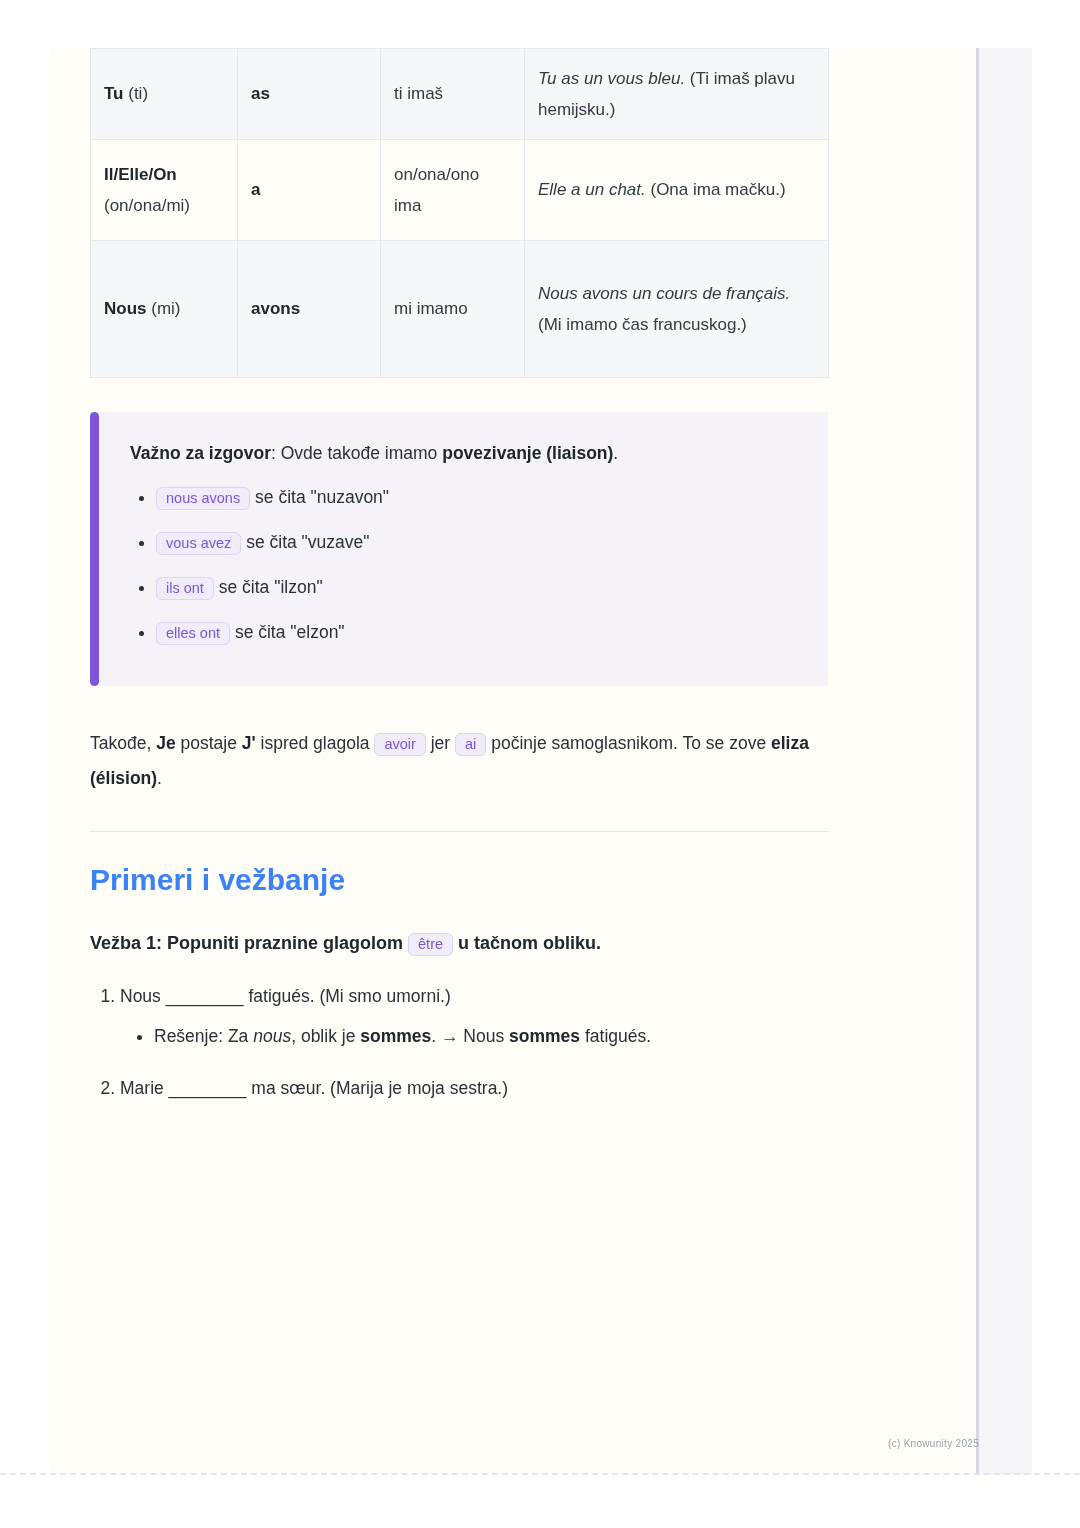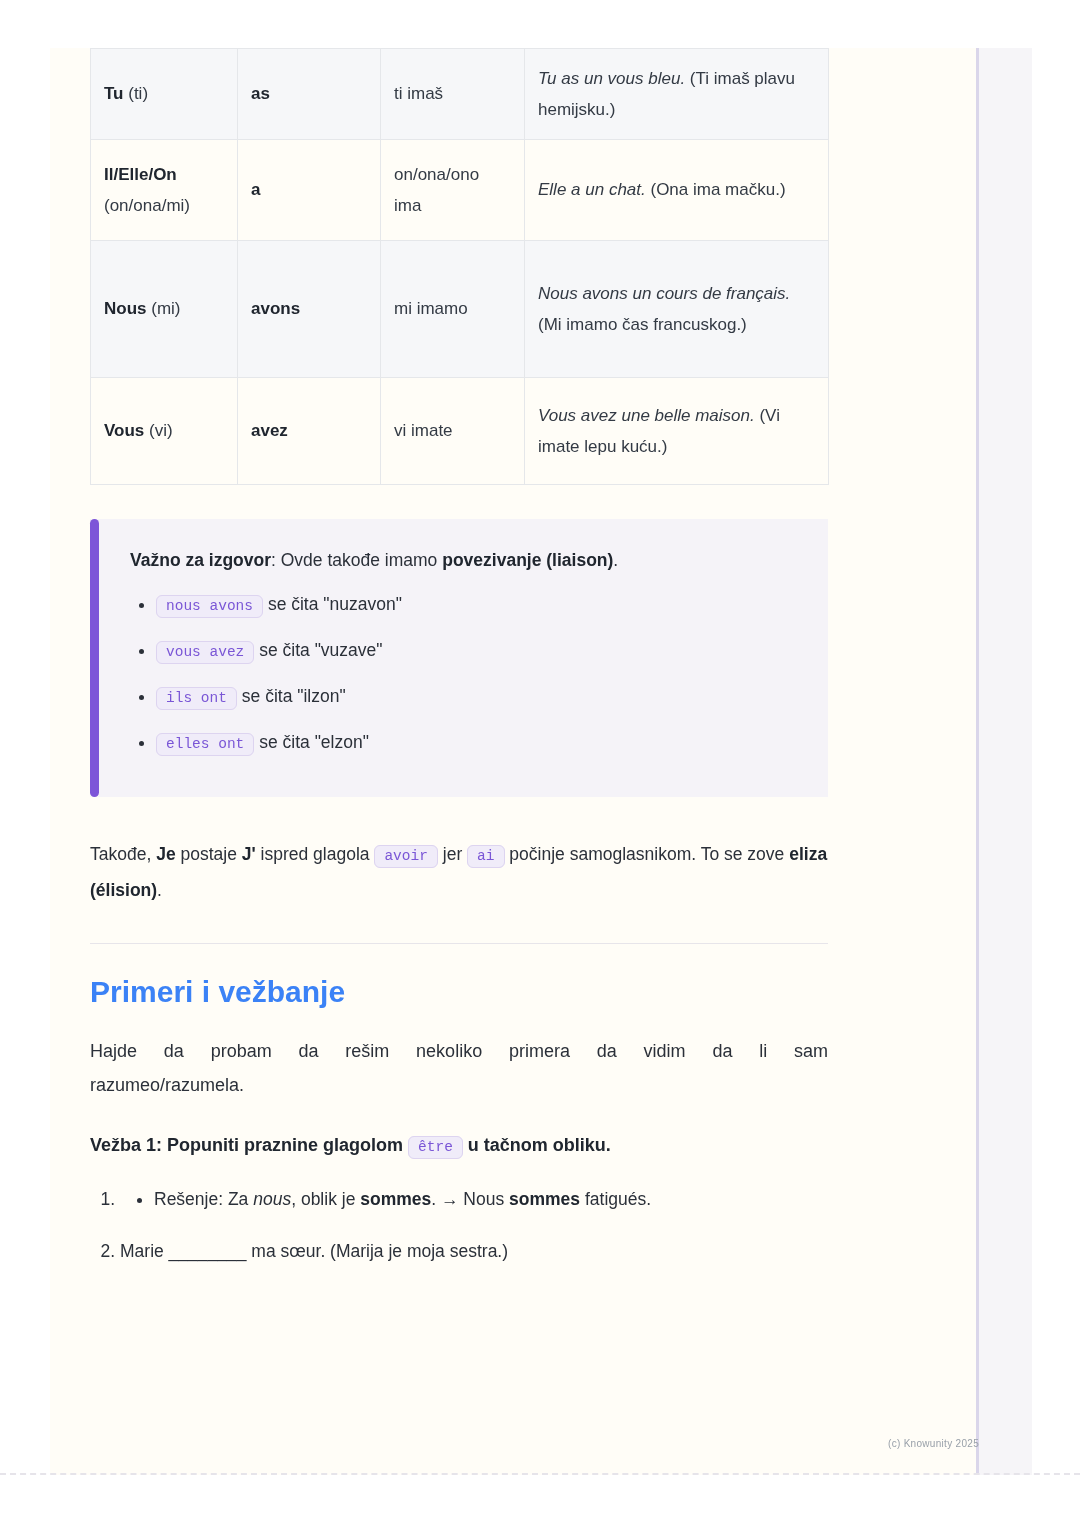--- a/index.html
+++ b/index.html
@@ -36,21 +36,21 @@
   table.conjugation tr:nth-child(odd) td{background:#f6f7f9;}
   table.conjugation tr:nth-child(1){height:91px;}
   table.conjugation tr:nth-child(2){height:101px;}
   table.conjugation tr:nth-child(3){height:137px;}
   table.conjugation tr:nth-child(4){height:107px;}
   table.conjugation tr:nth-child(5){height:102px;}
   
   .seg-b{font-weight:bold;color:#20262f;}
   .seg-i{font-style:italic;}
   .seg-c{
-    font-family:Liberation Mono, monospace;
+    font-family:Liberation Sans, sans-serif;
     font-size:14.5px;
     color:#7a56d6;
     background:#f0ecf9;
     border:1px solid #ddd4f0;
     border-radius:6px;
     padding:2px 9px 3px;
     white-space:nowrap;
   }
   
   .callout{
@@ -135,52 +135,46 @@
           <td><span class="seg-b">a</span></td>
           <td><span>on/ona/ono ima</span></td>
           <td><span class="seg-i">Elle a un chat.</span><span> (Ona ima mačku.)</span></td>
         </tr>
         <tr>
           <td><span class="seg-b">Nous</span><span> (mi)</span></td>
           <td><span class="seg-b">avons</span></td>
           <td><span>mi imamo</span></td>
           <td><span class="seg-i">Nous avons un cours de français.</span><span> (Mi imamo čas francuskog.)</span></td>
         </tr>
-        <tr>
-          <td><span class="seg-b">Vous</span><span> (vi)</span></td>
-          <td><span class="seg-b">avez</span></td>
-          <td><span>vi imate</span></td>
-          <td><span class="seg-i">Vous avez une belle maison.</span><span> (Vi imate lepu kuću.)</span></td>
-        </tr>
       </tbody>
     </table>
 
     <div class="callout">
       <span class="bar"></span>
       <div><span class="seg-b">Važno za izgovor</span><span>: Ovde takođe imamo </span><span class="seg-b">povezivanje (liaison)</span><span>.</span></div>
       <ul>
         <li><span class="seg-c">nous avons</span><span> se čita "nuzavon"</span></li>
         <li><span class="seg-c">vous avez</span><span> se čita "vuzave"</span></li>
         <li><span class="seg-c">ils ont</span><span> se čita "ilzon"</span></li>
         <li><span class="seg-c">elles ont</span><span> se čita "elzon"</span></li>
       </ul>
     </div>
 
     <div class="para"><span>Takođe, </span><span class="seg-b">Je</span><span> postaje </span><span class="seg-b">J'</span><span> ispred glagola </span><span class="seg-c">avoir</span><span> jer </span><span class="seg-c">ai</span><span> počinje samoglasnikom. To se zove </span><span class="seg-b">eliza (élision)</span><span>.</span></div>
 
     <hr class="divider">
 
     <div class="section-heading">Primeri i vežbanje</div>
 
-    <div class="intro">Hajde da probam da rešim nekoliko primera da vidim da li sam razumeo/razumela.</div>
 
     <div class="exercise-title"><span class="seg-b">Vežba 1: Popuniti praznine glagolom </span><span class="seg-c">être</span><span class="seg-b"> u tačnom obliku.</span></div>
 
     <ol class="exercise">
       <li>
+        <div><span>Nous ________ fatigués. (Mi smo umorni.)</span></div>
         <ul>
           <li><span>Rešenje: Za </span><span class="seg-i">nous</span><span>, oblik je </span><span class="seg-b">sommes</span><span>. → Nous </span><span class="seg-b">sommes</span><span> fatigués.</span></li>
         </ul>
       </li>
       <li>
         <div><span>Marie ________ ma sœur. (Marija je moja sestra.)</span></div>
       </li>
     </ol>
 
   </div>

